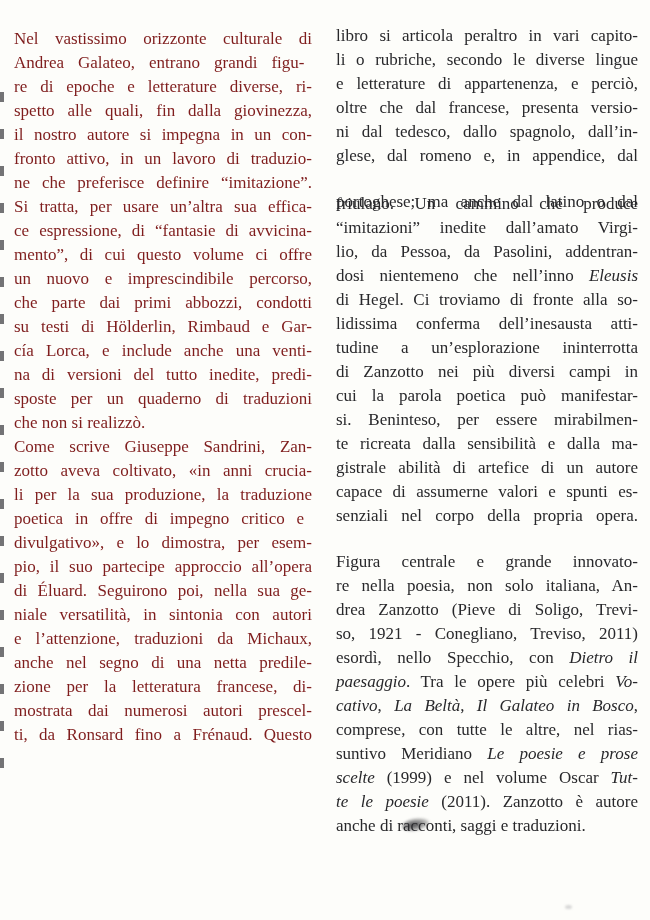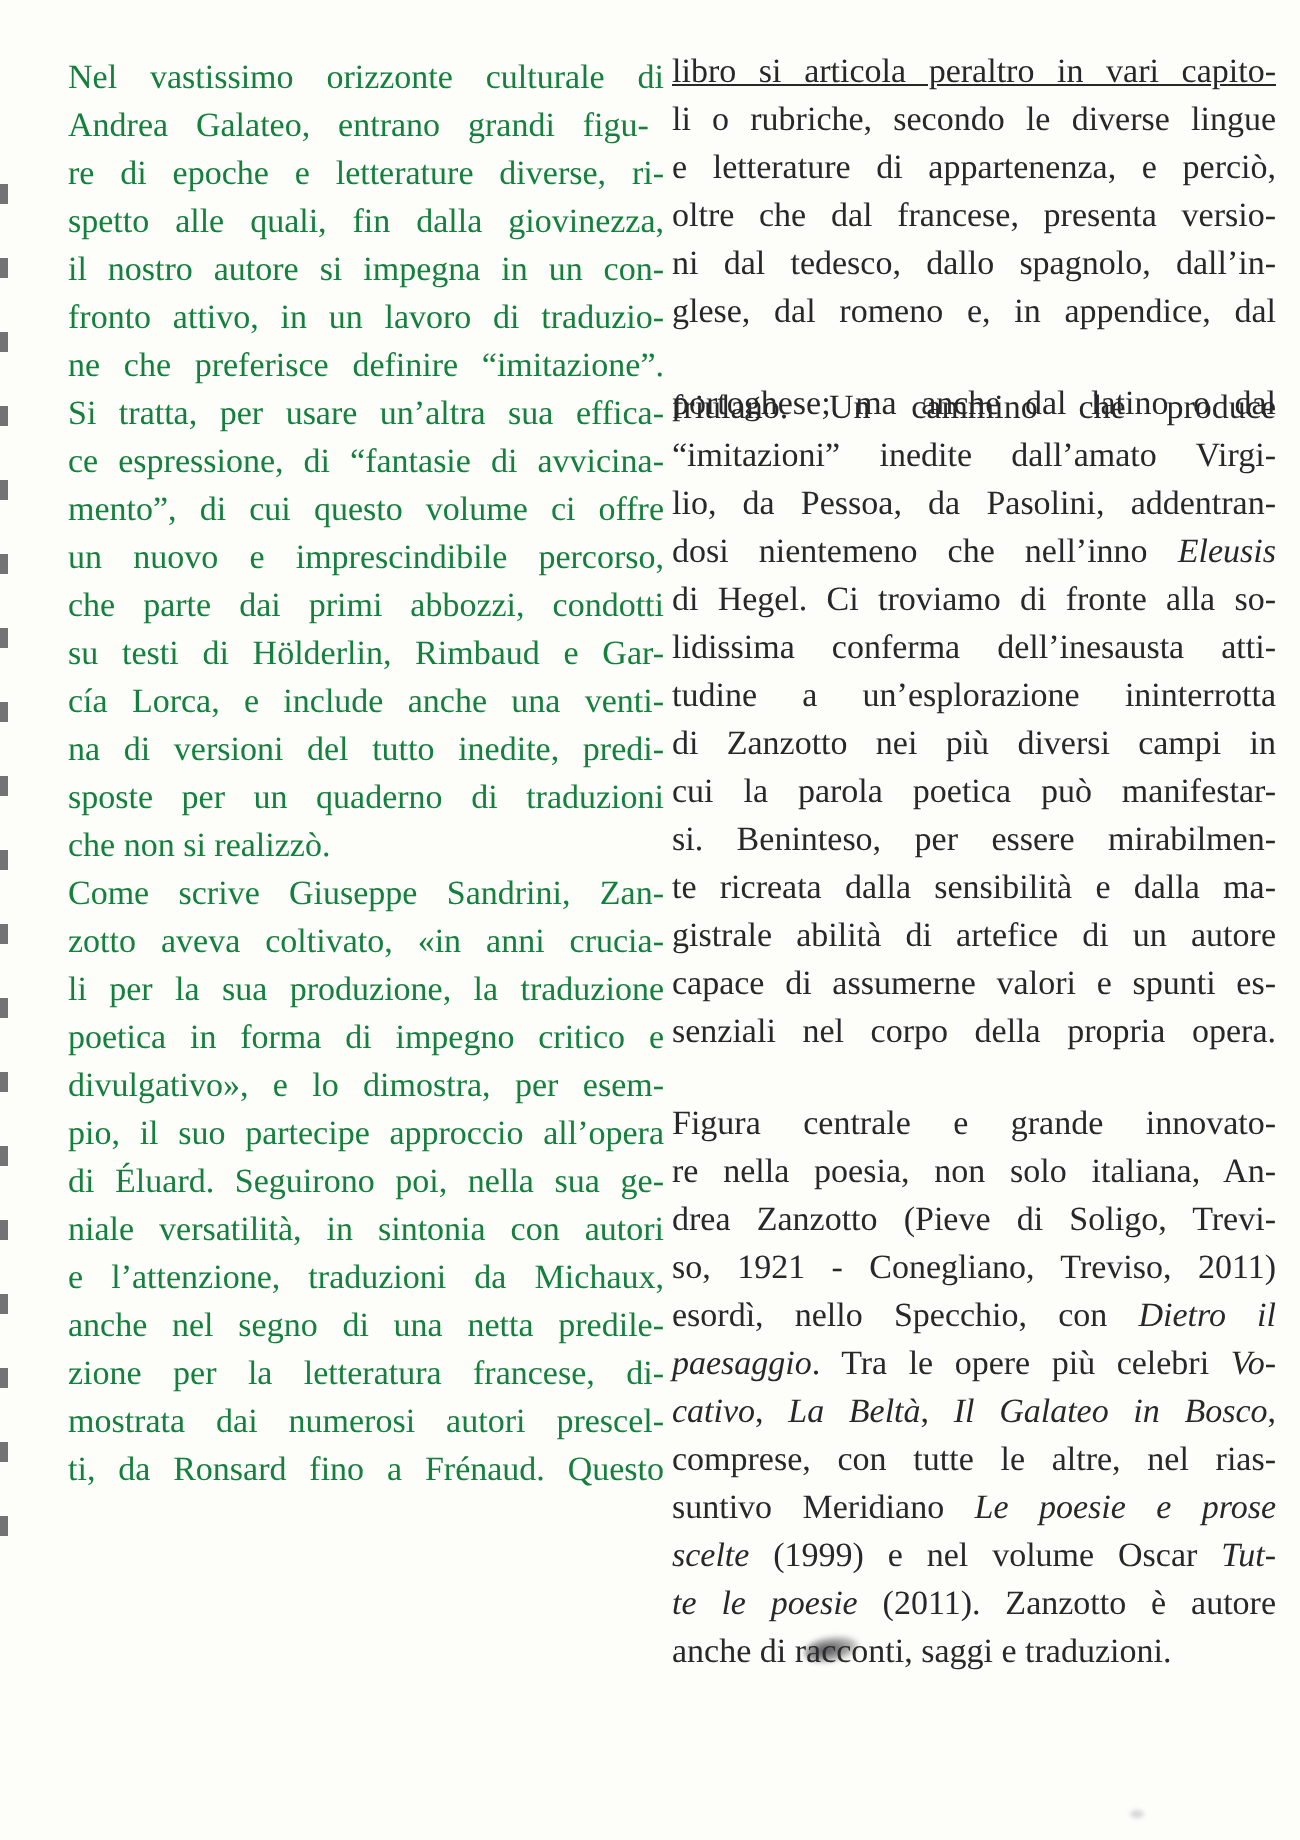--- a/index.html
+++ b/index.html
@@ -61,21 +61,21 @@
     border-radius: 50%;
     filter: blur(1px);
   }
 </style>
 </head>
 <body>
 
 <div class="screen" style="background: rgb(253, 253, 250);">
   <div class="edge-marks"></div>
 
-  <div class="col col-left" style="color: #15803d; margin-left: 20px;">
+  <div class="col col-left" style="color: #7f1d1d;">
       <div class="paragraph">
         <div class="line"><span class="line-inner" style="word-spacing: 12.1836px;"><span>Nel vastissimo orizzonte culturale di</span></span></div>
         <div class="line"><span class="line-inner" style="word-spacing: 9.71094px;"><span>Andrea Galateo, entrano grandi figu-</span></span></div>
         <div class="line"><span class="line-inner" style="word-spacing: 8.68229px;"><span>re di epoche e letterature diverse, ri-</span></span></div>
         <div class="line"><span class="line-inner" style="word-spacing: 8.7125px;"><span>spetto alle quali, fin dalla giovinezza,</span></span></div>
         <div class="line"><span class="line-inner" style="word-spacing: 6.21652px;"><span>il nostro autore si impegna in un con-</span></span></div>
         <div class="line"><span class="line-inner" style="word-spacing: 6.625px;"><span>fronto attivo, in un lavoro di traduzio-</span></span></div>
         <div class="line"><span class="line-inner" style="word-spacing: 7.60156px;"><span>ne che preferisce definire “imitazione”.</span></span></div>
         <div class="line"><span class="line-inner" style="word-spacing: 7.0026px;"><span>Si tratta, per usare un’altra sua effica-</span></span></div>
         <div class="line"><span class="line-inner" style="word-spacing: 5.7875px;"><span>ce espressione, di “fantasie di avvicina-</span></span></div>
@@ -85,36 +85,36 @@
         <div class="line"><span class="line-inner" style="word-spacing: 7.6224px;"><span>su testi di Hölderlin, Rimbaud e Gar-</span></span></div>
         <div class="line"><span class="line-inner" style="word-spacing: 7.89583px;"><span>cía Lorca, e include anche una venti-</span></span></div>
         <div class="line"><span class="line-inner" style="word-spacing: 7.57031px;"><span>na di versioni del tutto inedite, predi-</span></span></div>
         <div class="line"><span class="line-inner" style="word-spacing: 10.0281px;"><span>sposte per un quaderno di traduzioni</span></span></div>
         <div class="line"><span class="line-inner"><span>che non si realizzò.</span></span></div>
       </div>
       <div class="paragraph">
         <div class="line"><span class="line-inner" style="word-spacing: 10.4102px;"><span>Come scrive Giuseppe Sandrini, Zan-</span></span></div>
         <div class="line"><span class="line-inner" style="word-spacing: 8.24062px;"><span>zotto aveva coltivato, «in anni crucia-</span></span></div>
         <div class="line"><span class="line-inner" style="word-spacing: 6.94531px;"><span>li per la sua produzione, la traduzione</span></span></div>
-        <div class="line"><span class="line-inner" style="word-spacing: 7.65365px;"><span>poetica in forma di impegno critico e</span></span></div>
+        <div class="line"><span class="line-inner" style="word-spacing: 7.65365px;"><span>poetica in offre di impegno critico e</span></span></div>
         <div class="line"><span class="line-inner" style="word-spacing: 7.95px;"><span>divulgativo», e lo dimostra, per esem-</span></span></div>
         <div class="line"><span class="line-inner" style="word-spacing: 5.6px;"><span>pio, il suo partecipe approccio all’opera</span></span></div>
         <div class="line"><span class="line-inner" style="word-spacing: 6.07292px;"><span>di Éluard. Seguirono poi, nella sua ge-</span></span></div>
         <div class="line"><span class="line-inner" style="word-spacing: 8.23438px;"><span>niale versatilità, in sintonia con autori</span></span></div>
         <div class="line"><span class="line-inner" style="word-spacing: 9.82812px;"><span>e l’attenzione, traduzioni da Michaux,</span></span></div>
         <div class="line"><span class="line-inner" style="word-spacing: 8.1276px;"><span>anche nel segno di una netta predile-</span></span></div>
         <div class="line"><span class="line-inner" style="word-spacing: 11.4594px;"><span>zione per la letteratura francese, di-</span></span></div>
         <div class="line"><span class="line-inner" style="word-spacing: 11.2422px;"><span>mostrata dai numerosi autori prescel-</span></span></div>
         <div class="line"><span class="line-inner" style="word-spacing: 7.17448px;"><span>ti, da Ronsard fino a Frénaud. Questo</span></span></div>
       </div>
     </div>
 
   <div class="col col-right" style="color: rgb(40, 40, 43);">
       <div class="paragraph">
-        <div class="line"><span class="line-inner" style="word-spacing: 7.0625px; text-decoration: underline;"><span>libro si articola peraltro in vari capito-</span></span></div>
+        <div class="line"><span class="line-inner" style="word-spacing: 7.0625px;"><span>libro si articola peraltro in vari capito-</span></span></div>
         <div class="line"><span class="line-inner" style="word-spacing: 6.35156px;"><span>li o rubriche, secondo le diverse lingue</span></span></div>
         <div class="line"><span class="line-inner" style="word-spacing: 8.58125px;"><span>e letterature di appartenenza, e perciò,</span></span></div>
         <div class="line"><span class="line-inner" style="word-spacing: 8.10313px;"><span>oltre che dal francese, presenta versio-</span></span></div>
         <div class="line"><span class="line-inner" style="word-spacing: 8.37187px;"><span>ni dal tedesco, dallo spagnolo, dall’in-</span></span></div>
         <div class="line"><span class="line-inner" style="word-spacing: 7.61198px;"><span>glese, dal romeno e, in appendice, dal</span></span></div>
         <div class="line"><span class="line-inner" style="word-spacing: 8.0026px; margin-top: 22px;"><span>portoghese; ma anche dal latino o dal</span></span></div>
         <div class="line"><span class="line-inner" style="word-spacing: 16.1367px;"><span>friulano. Un cammino che produce</span></span></div>
         <div class="line"><span class="line-inner" style="word-spacing: 15.4531px;"><span>“imitazioni” inedite dall’amato Virgi-</span></span></div>
         <div class="line"><span class="line-inner" style="word-spacing: 8.84375px;"><span>lio, da Pessoa, da Pasolini, addentran-</span></span></div>
         <div class="line"><span class="line-inner" style="word-spacing: 10.8164px;"><span>dosi nientemeno che nell’inno </span><span class="it">Eleusis</span></span></div>

